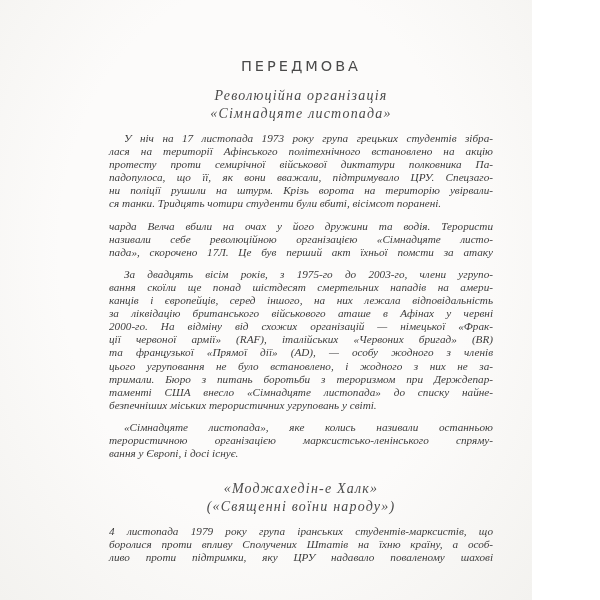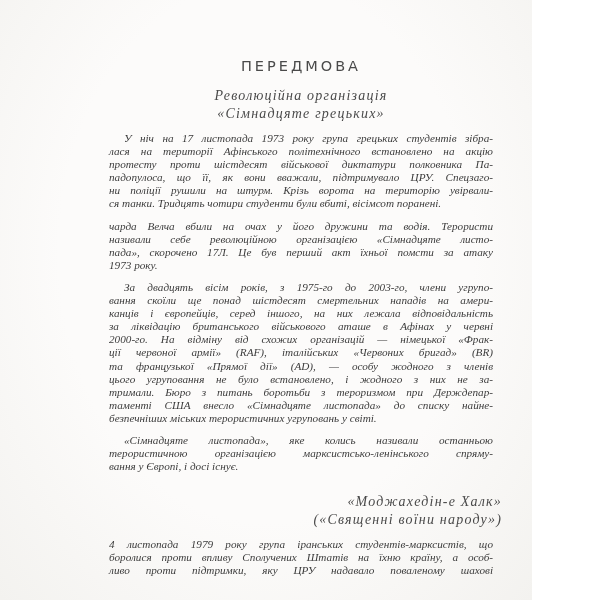--- a/index.html
+++ b/index.html
@@ -35,21 +35,20 @@
     font-style: italic;
     font-size: 14px;
     line-height: 17.5px;
     letter-spacing: 1.2px;
     text-align: center;
     color: var(--ink-heading, #454545);
     margin: 0 0 10px 0;
   }
   .script-heading.spaced {
     margin-top: 20px;
-    text-align: right;
   }
   .sh-line { display: block; }
   .para { margin: 9px; font-style: italic; }
   .t-line {
     font-family: "Liberation Serif", serif;
     font-size: 11.2px;
     line-height: 13.1px;
     color: var(--ink, #3c3c3c);
     text-align: justify;
     text-align-last: justify;
@@ -58,35 +57,34 @@
   .t-line.indented { text-indent: 15px; }
 </style>
 </head>
 <body>
 
 <div class="page" style="--paper: #fcfbfa; --paper-edge: #f3f2ef; --ink: #3c3c3c; --ink-heading: #4a4a4a;">
   <div class="content">
       <div class="chapter-title">ПЕРЕДМОВА</div>
       <div class="script-heading">
         <span class="sh-line">Революційна організація</span>
-        <span class="sh-line">«Сімнадцяте грецьких»</span>
+        <span class="sh-line">«Сімнадцяте листопада»</span>
       </div>
       <div class="para">
         <div class="t-line indented">У ніч на 17 листопада 1973 року група грецьких студентів зібра-</div>
         <div class="t-line">лася на території Афінського політехнічного встановлено на акцію</div>
-        <div class="t-line">протесту проти шістдесят військової диктатури полковника Па-</div>
+        <div class="t-line">протесту проти семирічної військової диктатури полковника Па-</div>
         <div class="t-line">падопулоса, що її, як вони вважали, підтримувало ЦРУ. Спецзаго-</div>
         <div class="t-line">ни поліції рушили на штурм. Крізь ворота на територію увірвали-</div>
         <div class="t-line no-stretch">ся танки. Тридцять чотири студенти були вбиті, вісімсот поранені.</div>
       </div>
       <div class="para">
         <div class="t-line">чарда Велча вбили на очах у його дружини та водія. Терористи</div>
         <div class="t-line">називали себе революційною організацією «Сімнадцяте листо-</div>
         <div class="t-line">пада», скорочено 17Л. Це був перший акт їхньої помсти за атаку</div>
-        <div class="t-line no-stretch">1973 року.</div>
       </div>
       <div class="para">
         <div class="t-line indented">За двадцять вісім років, з 1975-го до 2003-го, члени угрупо-</div>
         <div class="t-line">вання скоїли ще понад шістдесят смертельних нападів на амери-</div>
         <div class="t-line">канців і європейців, серед іншого, на них лежала відповідальність</div>
         <div class="t-line">за ліквідацію британського військового аташе в Афінах у червні</div>
         <div class="t-line">2000-го. На відміну від схожих організацій — німецької «Фрак-</div>
         <div class="t-line">ції червоної армії» (RAF), італійських «Червоних бригад» (BR)</div>
         <div class="t-line">та французької «Прямої дії» (AD), — особу жодного з членів</div>
         <div class="t-line">цього угруповання не було встановлено, і жодного з них не за-</div>

